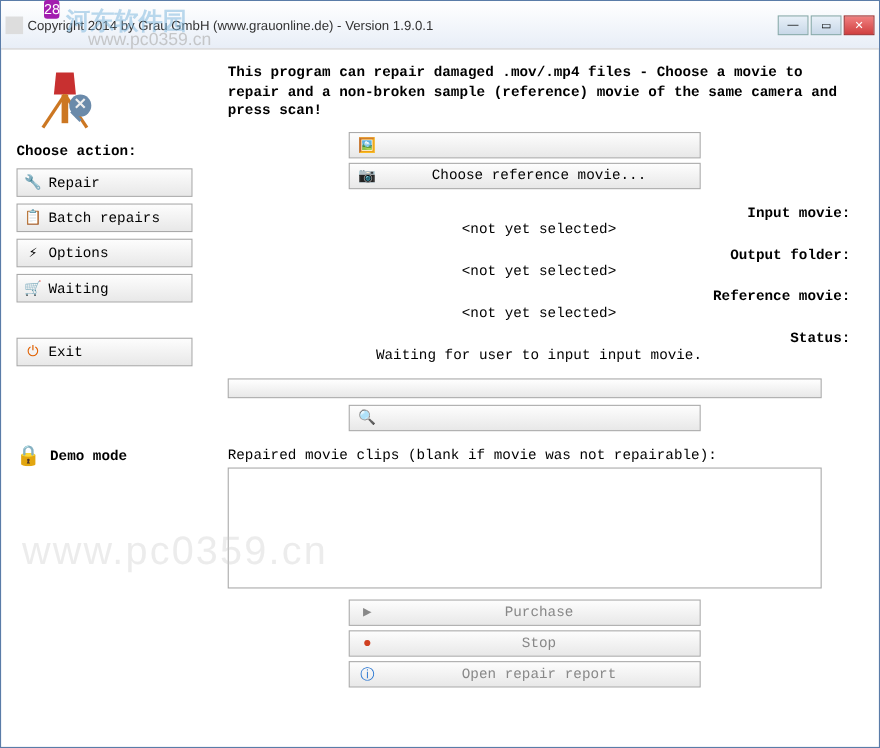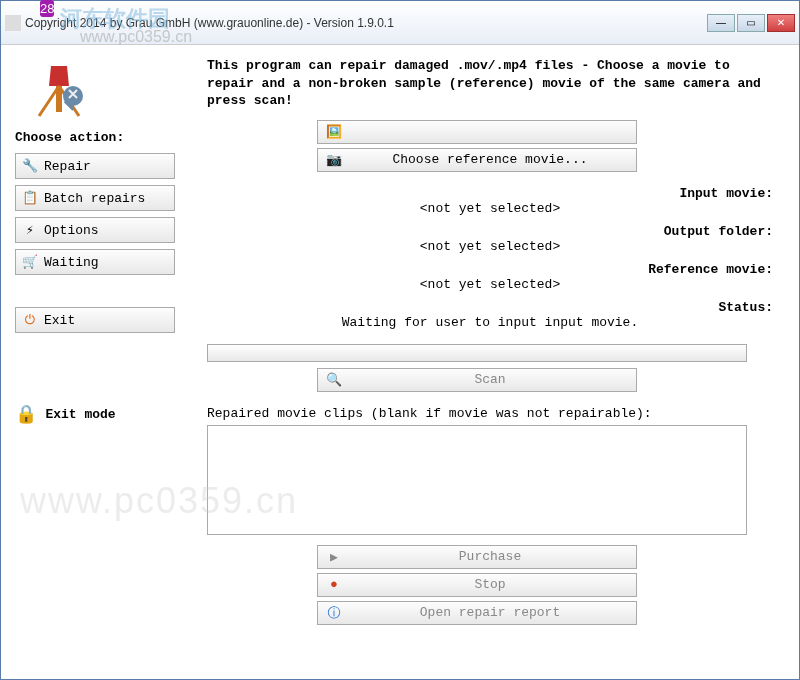--- a/index.html
+++ b/index.html
@@ -109,21 +109,21 @@
 
       <div style="height:20px"></div>
 
       <div class="sbtn">
         <span class="ic" style="color:#e06000">⏻</span>
         <span class="lbl">Exit</span>
       </div>
 
       <div class="demo">
         <span class="ic">🔒</span>
-        <span>Exit mode</span>
+        <span>Demo mode</span>
       </div>
     </div>
 
     <div class="main">
       <div class="intro">This program can repair damaged .mov/.mp4 files - Choose a movie to repair and a non-broken sample (reference) movie of the same camera and press scan!</div>
 
       <div class="topbtns">
         <div class="wbtn">
           <span class="ic">🖼️</span>
         </div>
@@ -142,21 +142,20 @@
       <div class="field-label">Reference movie:</div>
       <div class="field-val">&lt;not yet selected&gt;</div>
 
       <div class="field-label">Status:</div>
       <div class="field-val">Waiting for user to input input movie.</div>
 
       <div class="progress"></div>
 
       <div class="actionbtn">
         <span class="ic">🔍</span>
-        <span class="lbl">Scan</span>
       </div>
 
       <div class="listlabel">Repaired movie clips (blank if movie was not repairable):</div>
       <div class="listbox"></div>
 
       <div class="bottom-btns">
         <div class="actionbtn">
           <span class="ic">▶</span>
           <span class="lbl">Purchase</span>
         </div>

